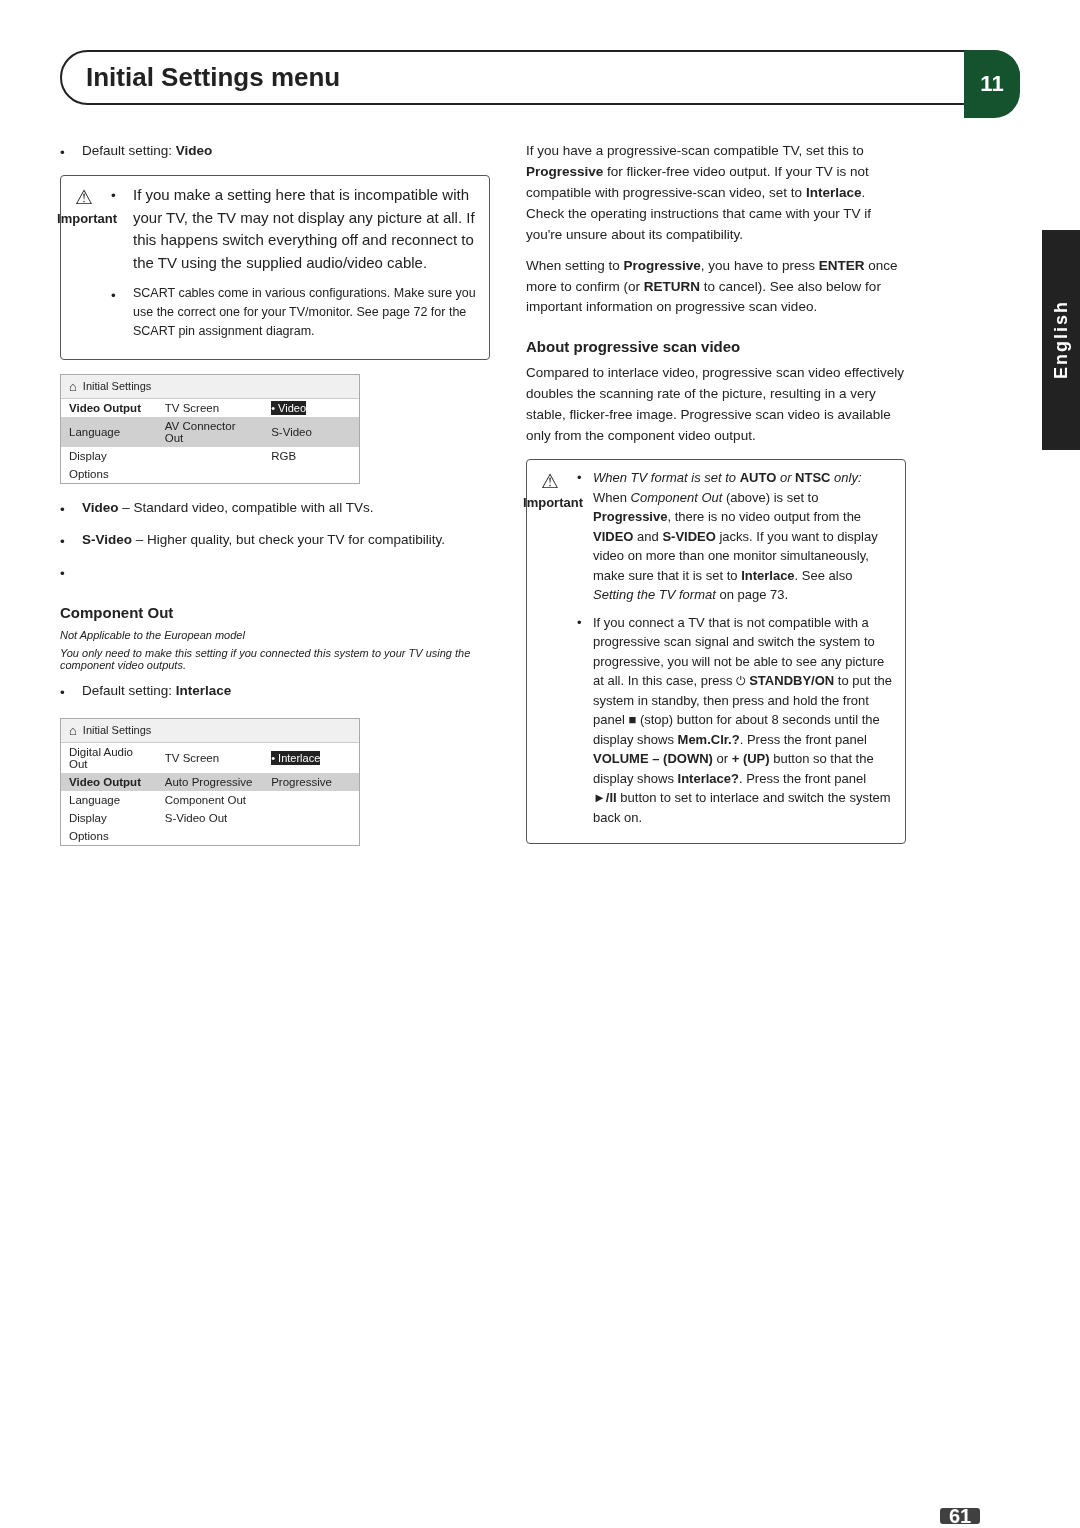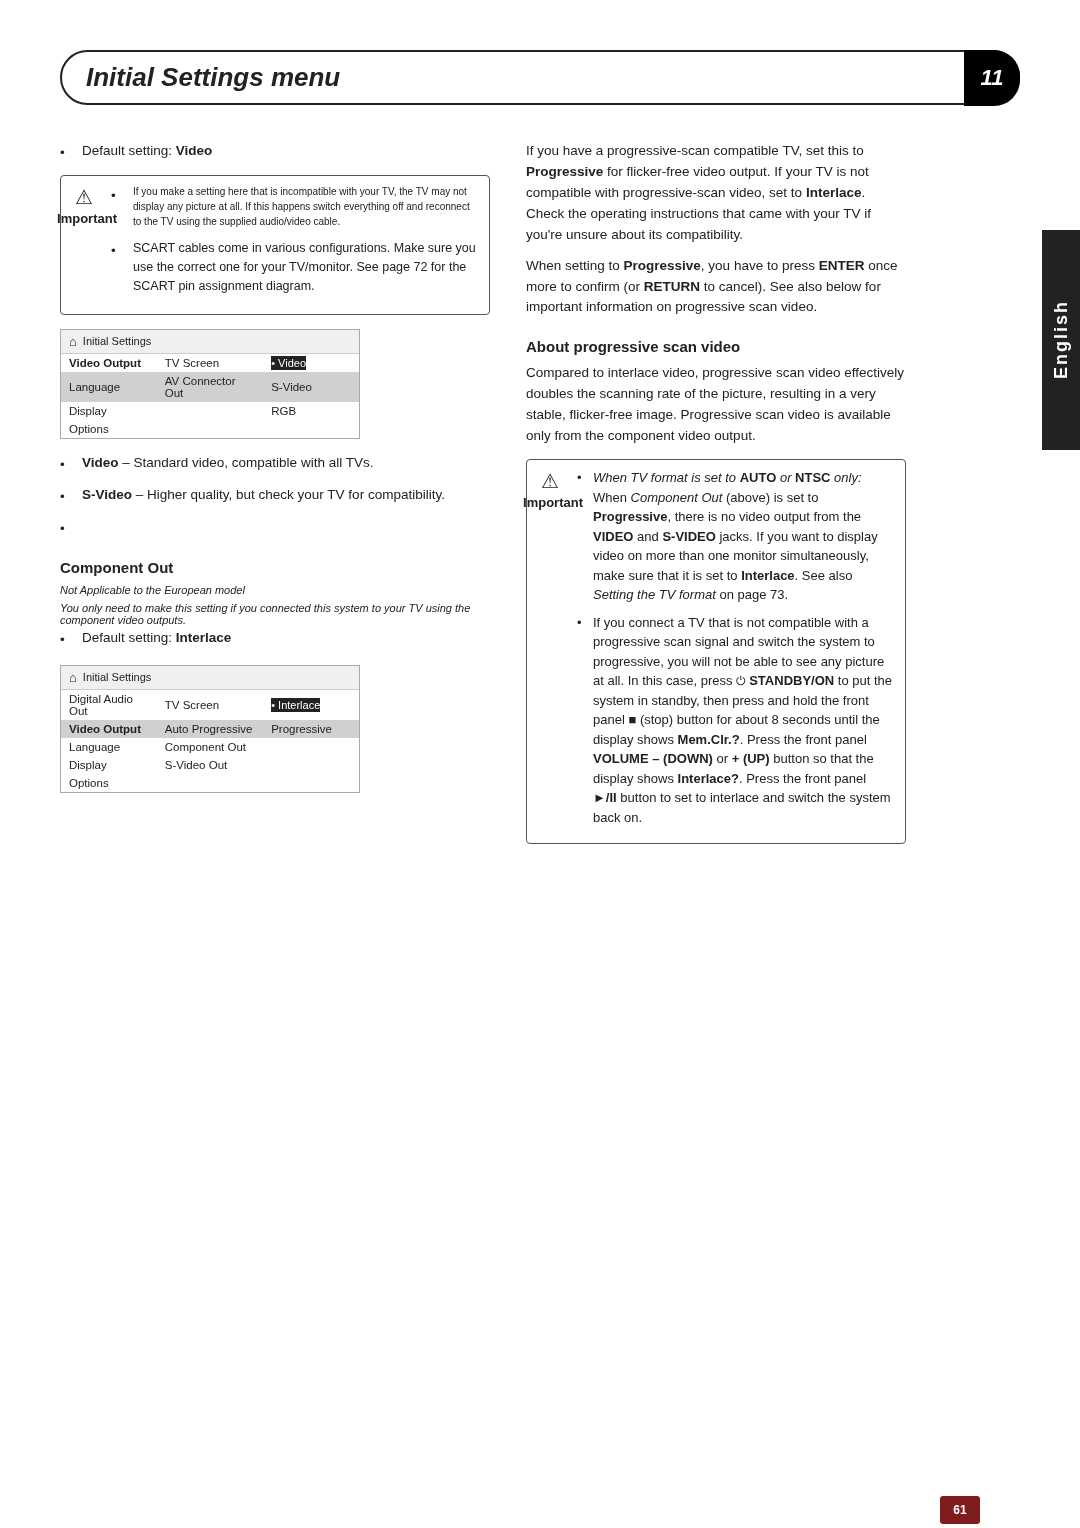--- a/index.html
+++ b/index.html
@@ -45,37 +45,36 @@
 
     
     .header-bar {
       display: flex;
       align-items: center;
       margin: 50px 60px 12px 60px;
       border: 2px solid #222;
       border-radius: 28px;
       padding: 10px 24px;
       position: relative;
-      font-style: italic;
     }
     .header-title {
       font-size: 26px;
       font-weight: bold;
       flex: 1;
     }
     .header-number {
       position: absolute;
       right: -2px;
       top: -2px;
-      background: #000000;
+      background: #14532d;
       color: #fff;
       font-size: 22px;
       font-weight: bold;
       width: 56px;
-      height: 56px;
+      height: 68px;
       display: flex;
       align-items: center;
       justify-content: center;
       border-radius: 0 26px 26px 0;
     }
 
     
     .content-area {
       display: flex;
       margin: 36px 60px 0 60px;
@@ -201,26 +200,26 @@
     .footer {
       position: absolute;
       bottom: 40px;
       right: 100px;
       display: flex;
       flex-direction: column;
       align-items: center;
       gap: 2px;
     }
     .page-number-box {
-      background: #7f1d1d;
+      background: #404040;
       color: #fff;
-      font-size: 12px;
+      font-size: 20px;
       font-weight: bold;
       width: 40px;
-      height: 28px;
+      height: 16px;
       display: flex;
       align-items: center;
       justify-content: center;
       border-radius: 3px;
     }
     .page-en {
       font-size: 11px;
       color: #555;
     }
 
@@ -251,21 +250,21 @@
       </div>
 
       <div class="important-box">
         <div style="display:flex;flex-direction:column;align-items:center;gap:2px;min-width:28px;">
           <span class="important-icon">⚠</span>
           <span class="important-label">Important</span>
         </div>
         <div>
           <div class="bullet-item">
             <span class="bullet-dot">•</span>
-            <span style="font-size:10px;line-height:1.5;">If you make a setting here that is incompatible with your TV, the TV may not display any picture at all. If this happens switch everything off and reconnect to the TV using the supplied audio/video cable.</span>
+            <span style="font-size:15px;line-height:1.5;">If you make a setting here that is incompatible with your TV, the TV may not display any picture at all. If this happens switch everything off and reconnect to the TV using the supplied audio/video cable.</span>
           </div>
           <div class="bullet-item">
             <span class="bullet-dot">•</span>
             <span style="font-size:12.5px;line-height:1.5;">SCART cables come in various configurations. Make sure you use the correct one for your TV/monitor. See page 72 for the SCART pin assignment diagram.</span>
           </div>
         </div>
       </div>
 
       <div class="menu-screenshot">
         <div class="menu-title-bar">
@@ -305,21 +304,21 @@
       <div class="bullet-item">
         <span class="bullet-dot">•</span>
         <span><strong>S-Video</strong> – Higher quality, but check your TV for compatibility.</span>
       </div>
       <div class="bullet-item">
         <span class="bullet-dot">•</span>
       </div>
 
       <div class="section-heading">Component Out</div>
       <div class="italic-note">Not Applicable to the European model</div>
-      <p class="italic-note" style="margin-bottom:2px;">You only need to make this setting if you connected this system to your TV using the component video outputs.</p>
+      <p class="italic-note" style="margin-bottom:10px;">You only need to make this setting if you connected this system to your TV using the component video outputs.</p>
 
       <div class="bullet-item">
         <span class="bullet-dot">•</span>
         <span>Default setting: <strong>Interlace</strong></span>
       </div>
 
       <div class="menu-screenshot">
         <div class="menu-title-bar">
           <span class="menu-title-icon">⌂</span>
           <span>Initial Settings</span>

